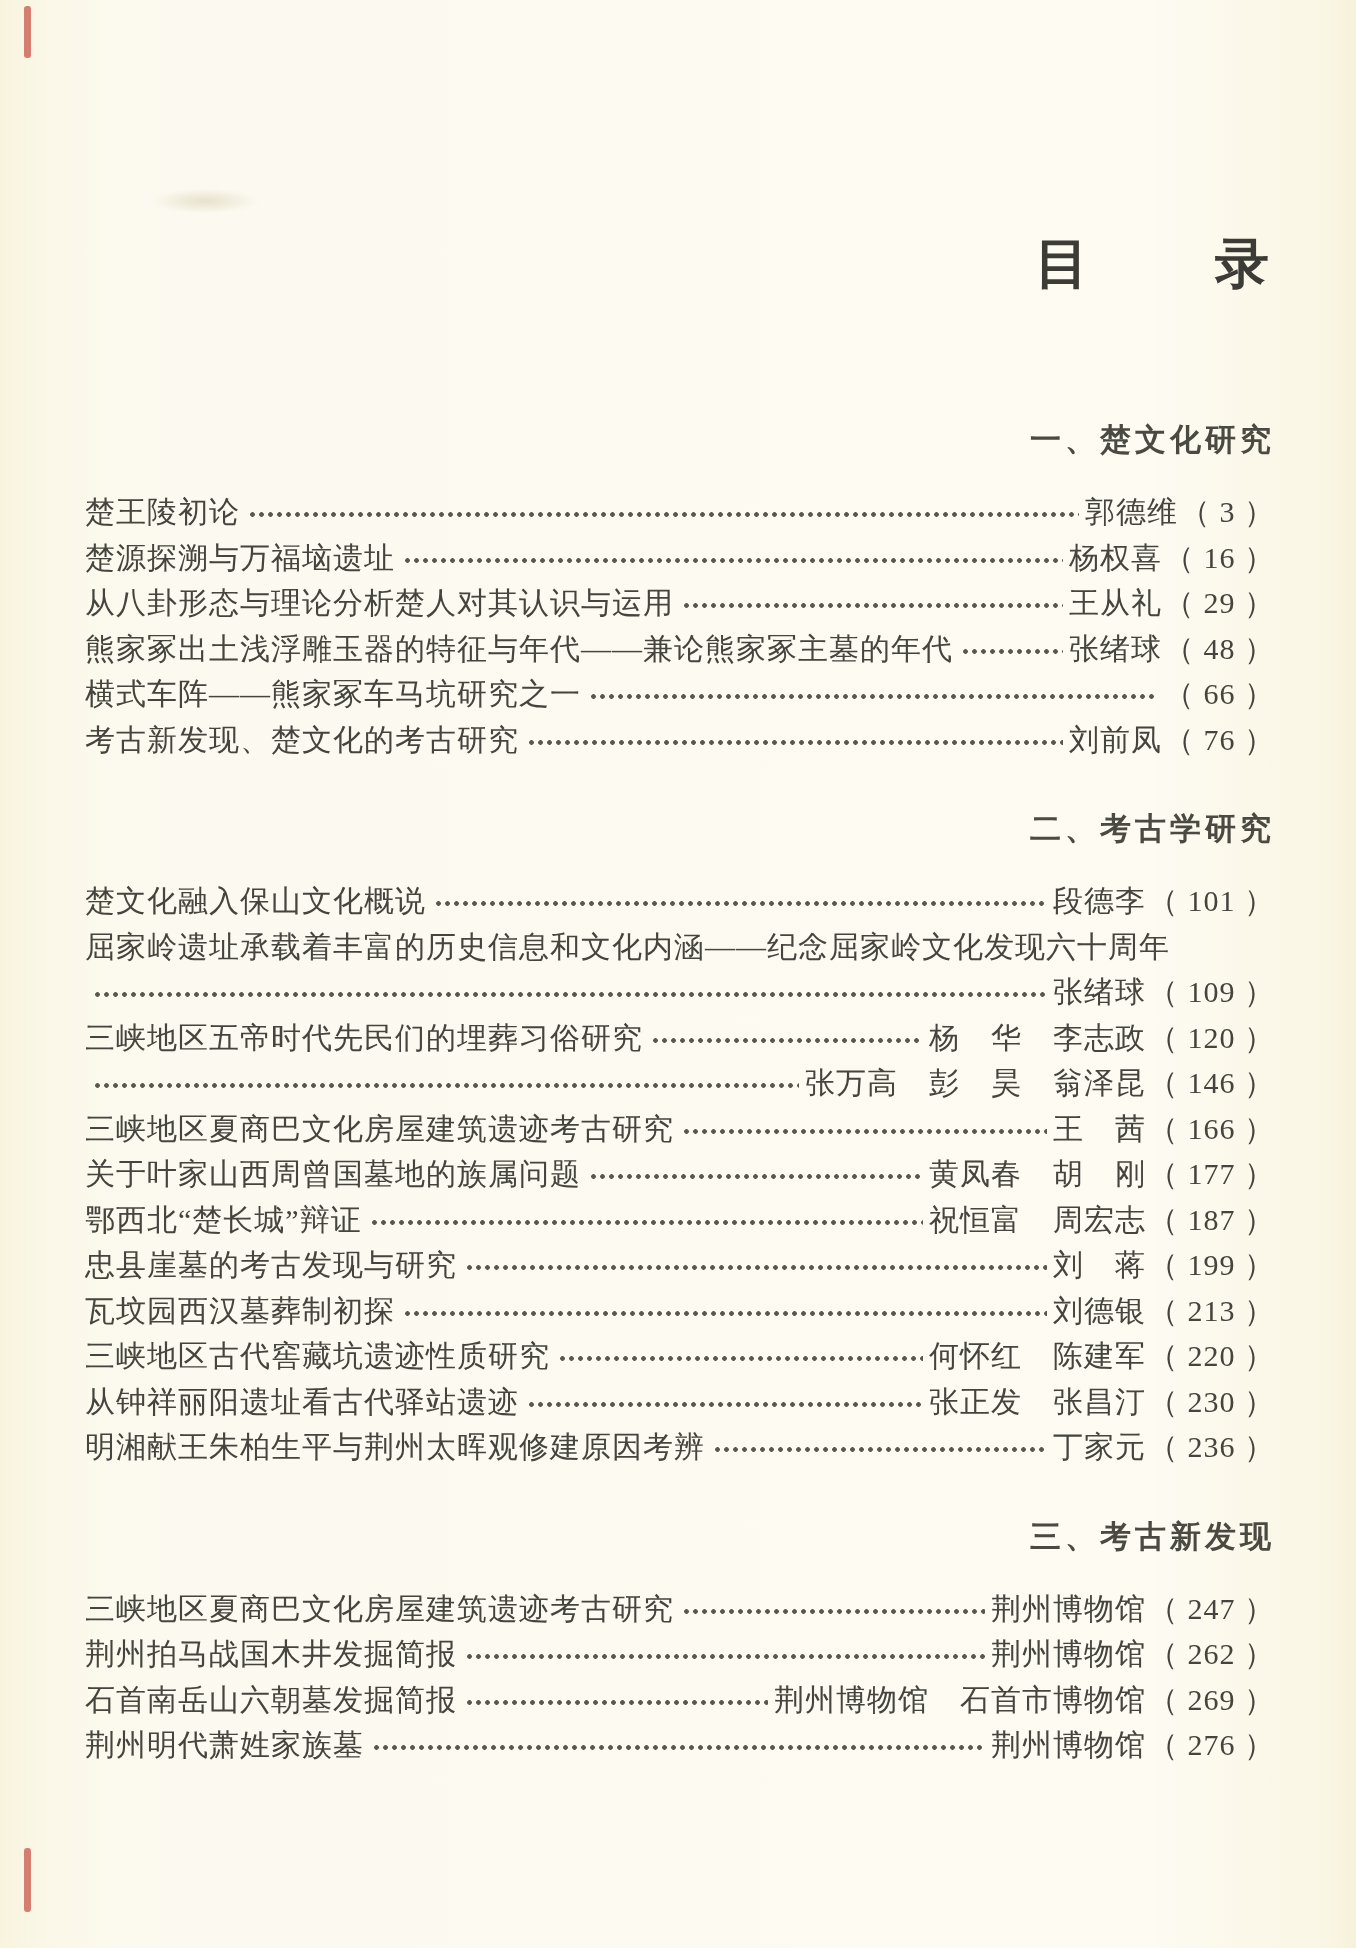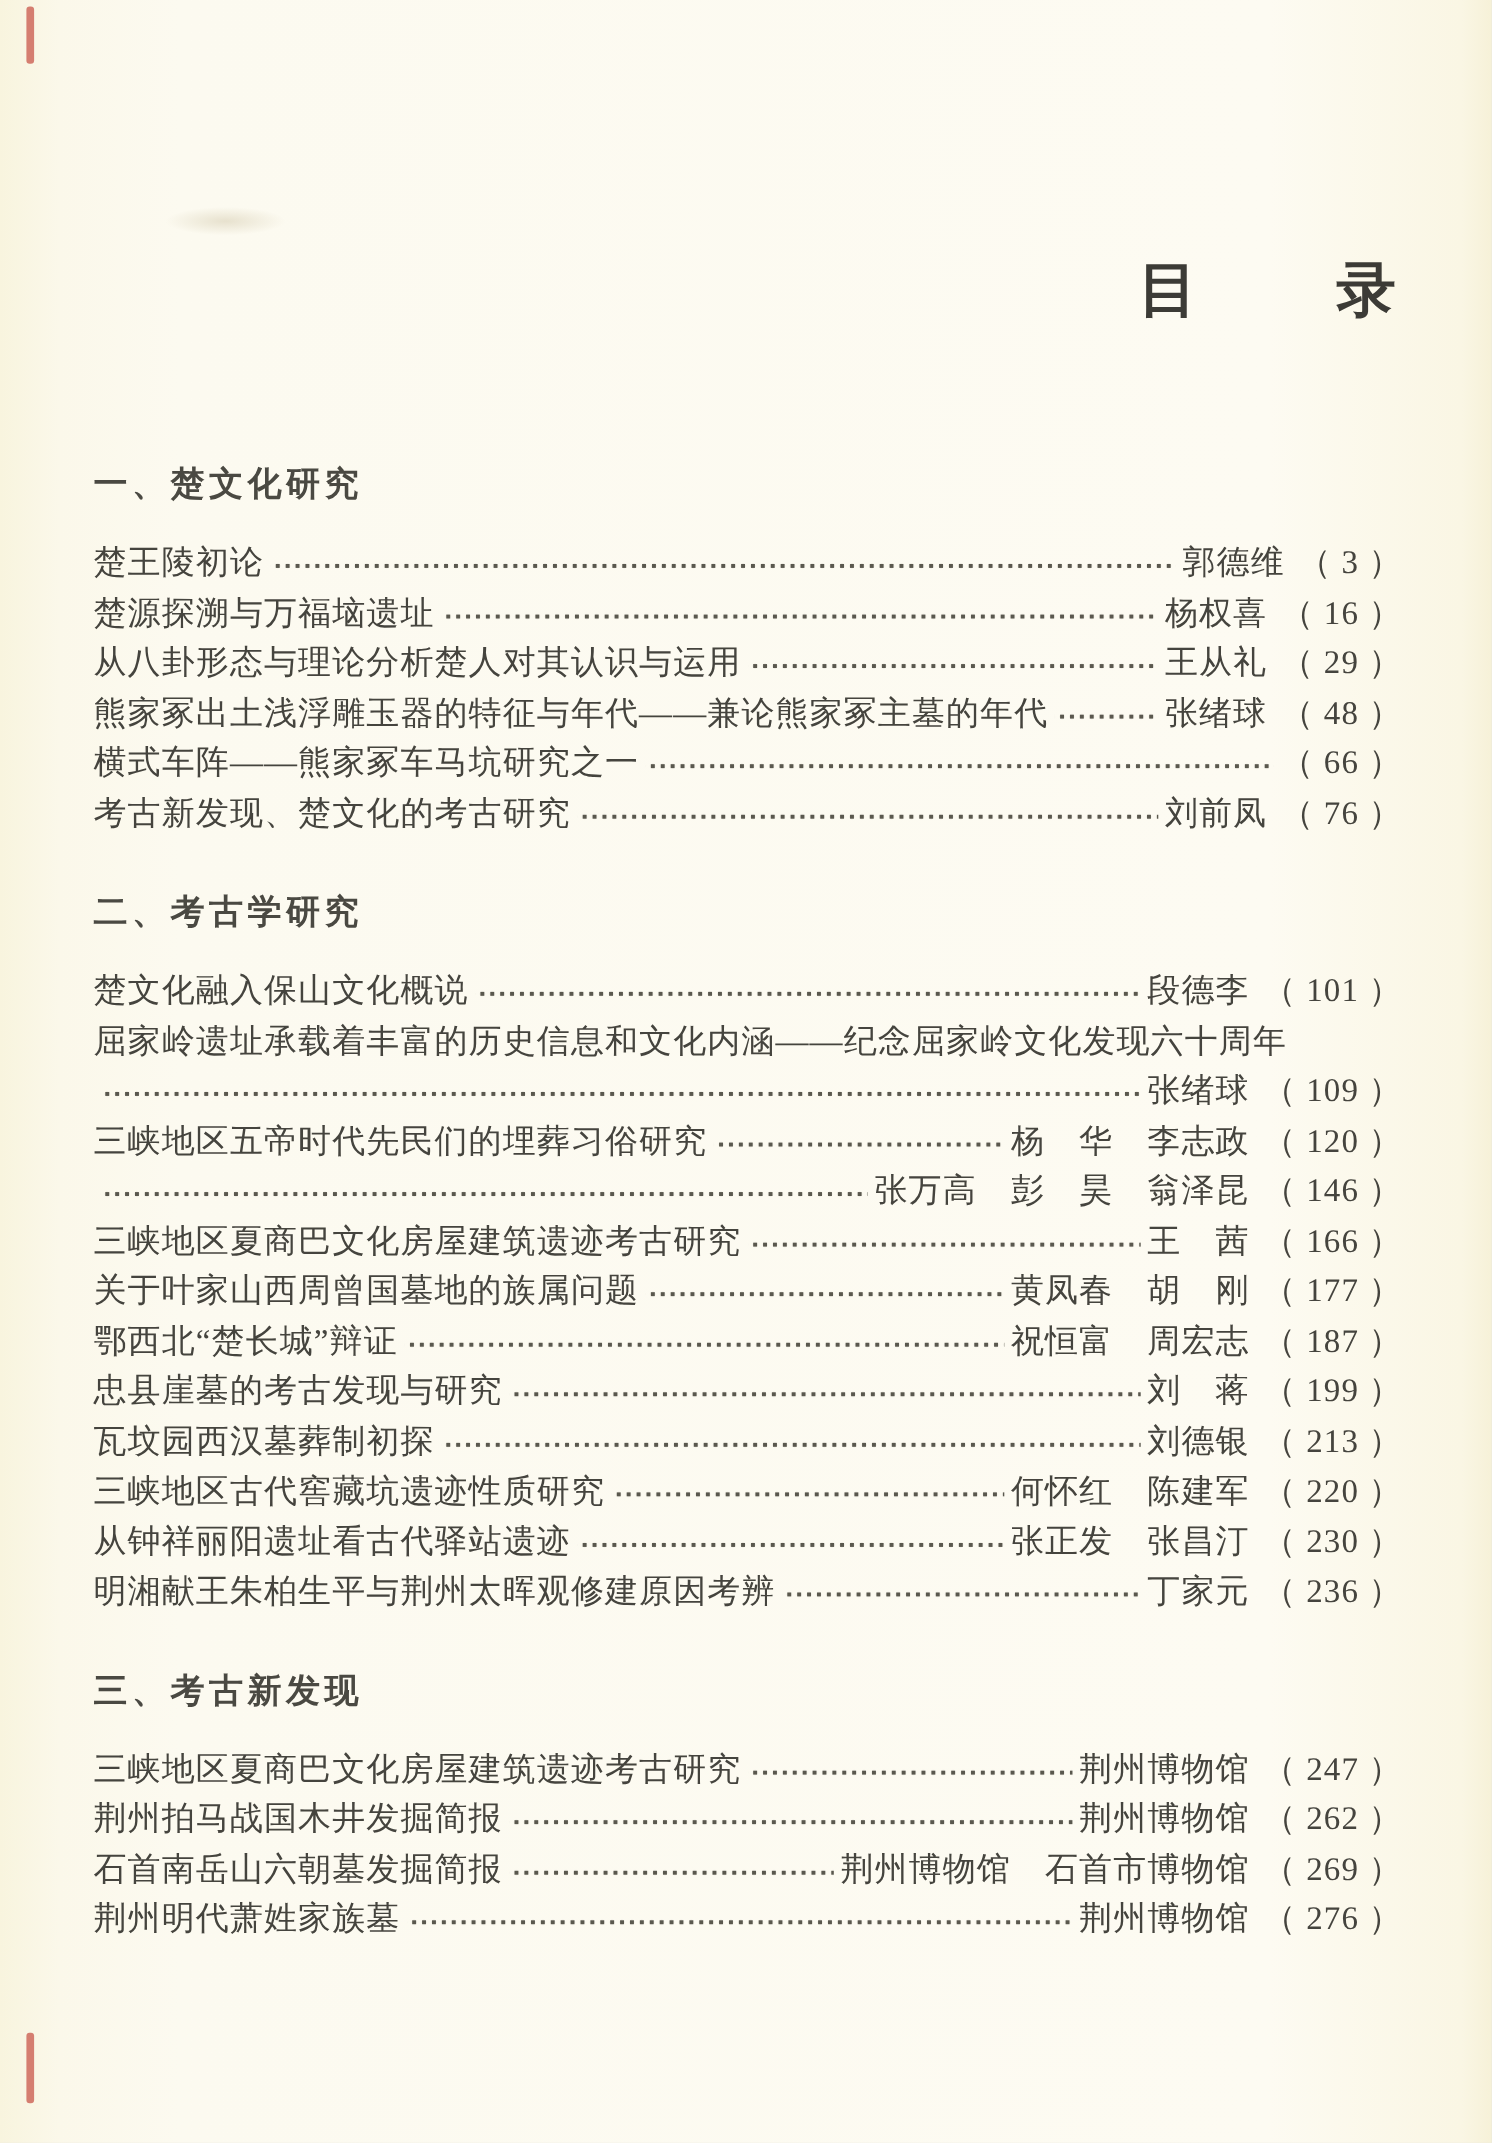--- a/index.html
+++ b/index.html
@@ -43,21 +43,21 @@
   .page-title {
     margin: 228px 0 0 0;
     text-align: right;
     font-size: 54px;
     font-weight: 700;
     letter-spacing: 6px;
     color: #3c3b36;
   }
   .toc-sections { margin-top: 0; }
   .section-heading {
-    text-align: left;
+    text-align: right;
     font-family: "Liberation Sans", "DejaVu Sans", sans-serif;
     font-weight: 700;
     font-size: 31px;
     letter-spacing: 4px;
     color: #4a4942;
     margin: 46px 0 28px 0;
   }
   .toc-section:first-child .section-heading { margin-top: 118px; }
   .entry-row {
     display: flex;
@@ -72,21 +72,21 @@
   .dot-leader {
     flex: 1 1 auto;
     min-width: 14px;
     margin: 0 6px;
     align-self: stretch;
     background-image: radial-gradient(circle, #5a584e 2.2px, rgba(0,0,0,0) 2.3px);
     background-size: 9px 9px;
     background-repeat: repeat-x;
     background-position: 2px 58%;
   }
-  .entry-authors { flex: 0 0 auto; margin-right: 12px; }
+  .entry-authors { flex: 0 0 auto; margin-right: 2px; }
   .entry-page { flex: 0 0 auto; }
 </style>
 </head>
 <body>
 
 <div class="page">
   <div class="scan-smudge"></div>
   <div class="red-mark top"></div>
   <div class="red-mark bottom"></div>
 

